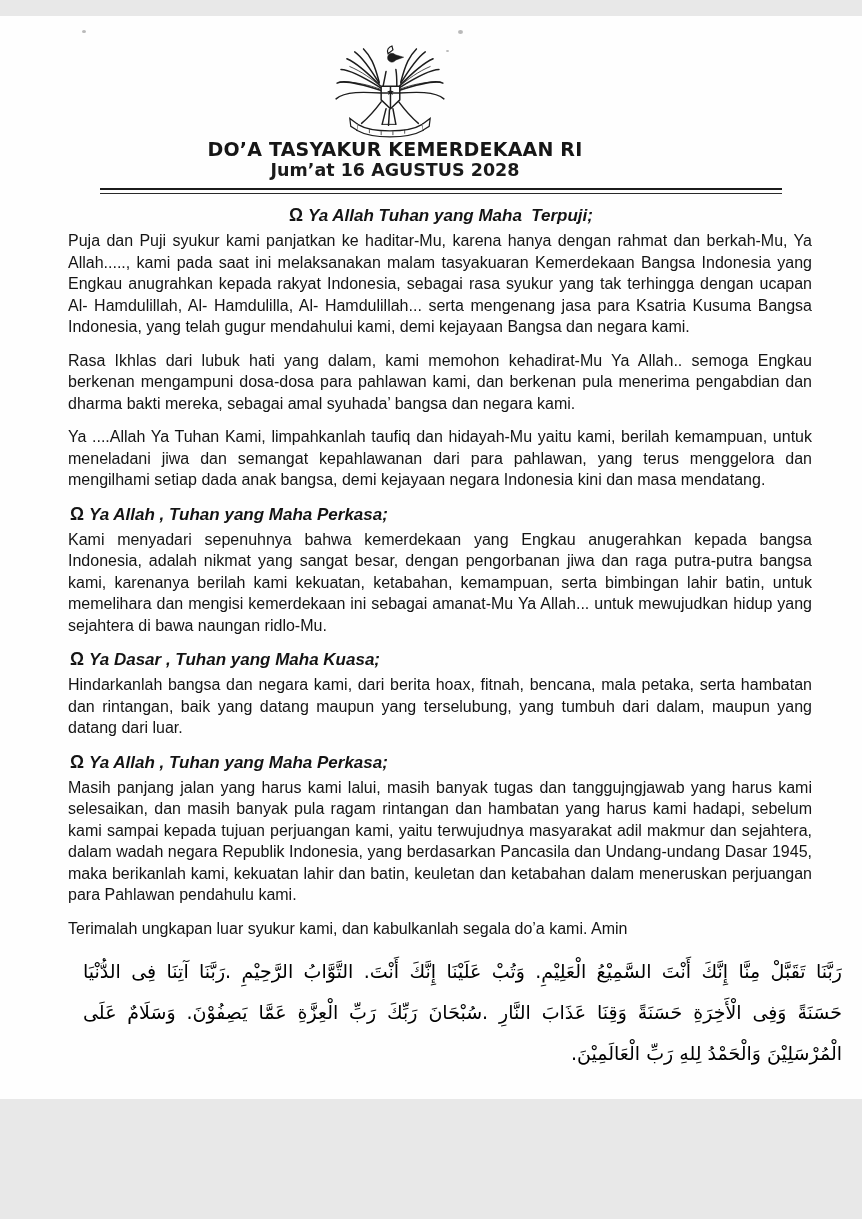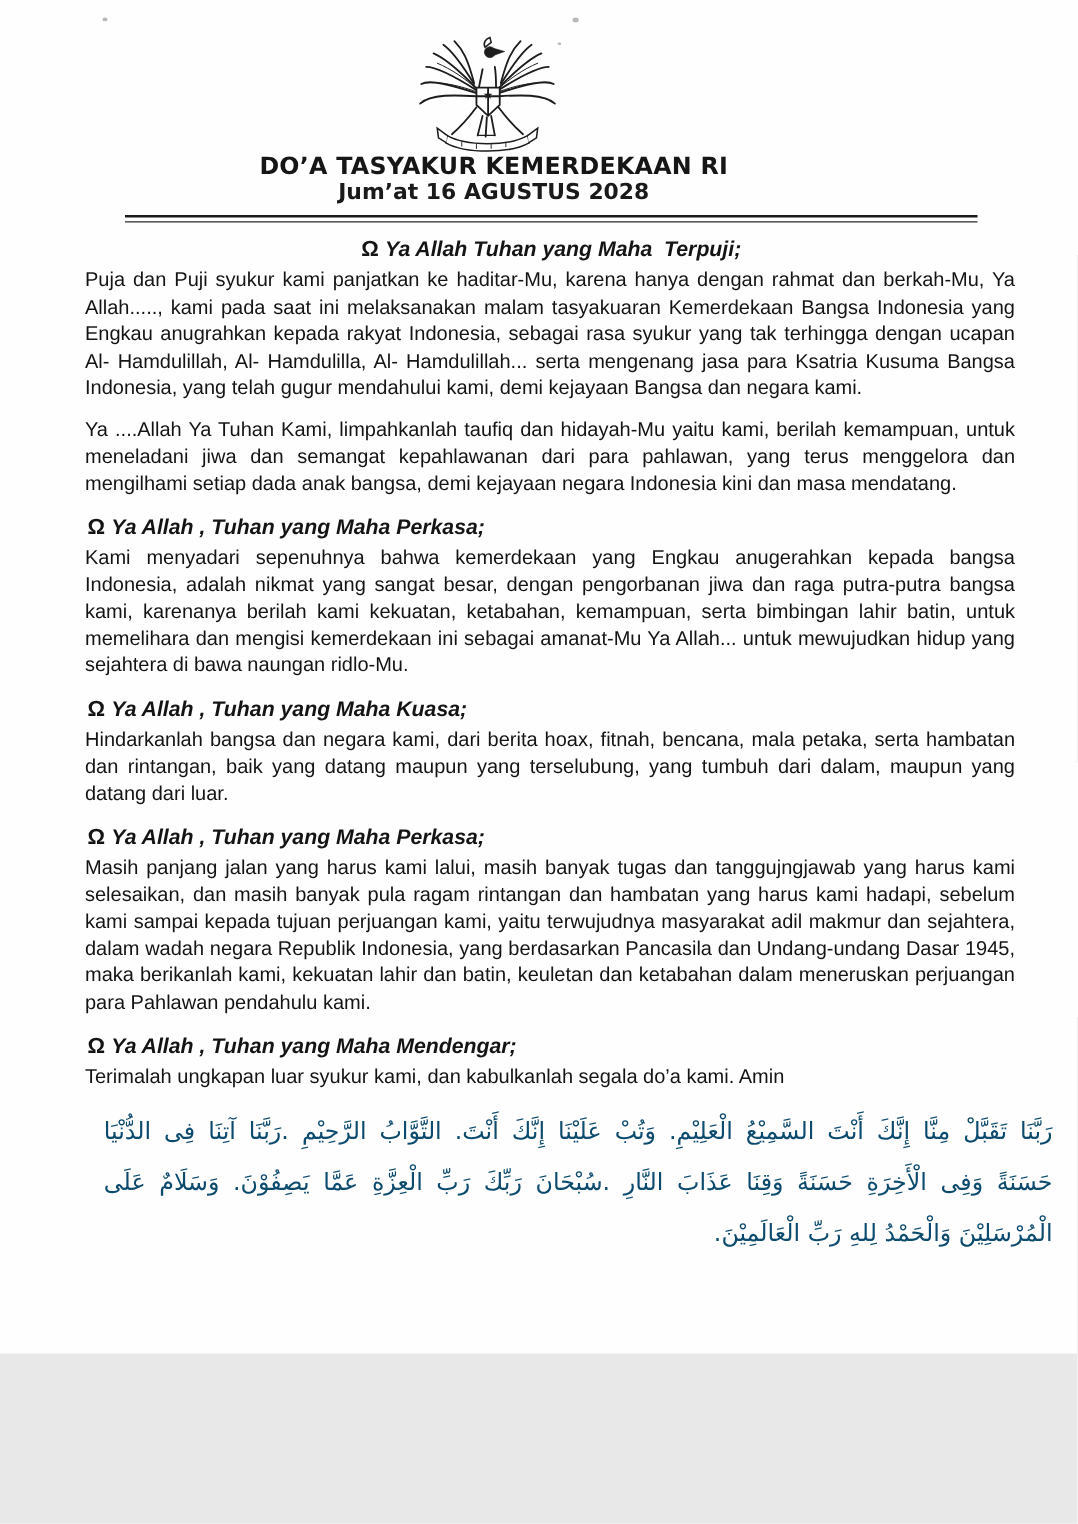--- a/index.html
+++ b/index.html
@@ -1,17 +1,17 @@
 <!DOCTYPE html>
 <html lang="id"><head>
 <meta charset="utf-8">
 <style>
   html,body{margin:0;padding:0;background:#e8e8e8;}
   .page{
-    position:relative;width:862px;height:1083px;margin:0 auto;
+    position:relative;width:862px;height:1083px;margin:16px auto;
     background:#fefefe;overflow:hidden;
     font-family:"Liberation Sans",sans-serif;color:#141414;
   }
   
   .emblem-wrap{margin:28px 0 0 330px;width:118px;height:98px;}
   .emblem-wrap svg{width:118px;height:98px;display:block;}
   .header-text{width:700px;margin:-4px 0 0 45px;text-align:center;}
   .doc-title{
     font-family:"DejaVu Sans",sans-serif;font-size:19px;font-weight:700;
     letter-spacing:.2px;line-height:22px;color:#161616;
@@ -29,21 +29,21 @@
   .sec-h{
     margin:12px 0 3px 2px;font-size:17px;line-height:22px;
     font-weight:700;font-style:italic;white-space:pre-wrap;text-align:left;
   }
   .sec-h .omega{font-style:normal;font-weight:700;font-size:17.5px;padding-right:5px;}
   .content p{margin:0 0 12px 0;font-size:16px;line-height:21.5px;}
   .sec:first-child .sec-h{margin-top:0;text-align:center;}
   
   .arabic{
     direction:rtl;margin:2px -30px 0 15px;
-    font-family:"DejaVu Sans",sans-serif;font-size:19px;color:#0c4a6e;
+    font-family:"DejaVu Sans",sans-serif;font-size:19px;color:#000000;
   }
   .ar-line{line-height:41px;}
   .ar-line.just{text-align:justify;text-align-last:justify;}
   
   .speck{position:absolute;background:#b9b9b9;border-radius:50%;}
 </style>
 </head>
 <body>
 
 <div class="page">
@@ -109,40 +109,40 @@
     <div class="doc-date">Jum’at 16 AGUSTUS 2028</div>
   </div>
 
   <div class="double-rule"></div>
 
   <div class="content">
 
     <div class="sec">
       <div class="sec-h"><span class="omega">Ω</span><span>Ya Allah Tuhan yang Maha  Terpuji;</span></div>
       <p>Puja dan Puji syukur kami panjatkan ke haditar-Mu, karena hanya dengan rahmat dan berkah-Mu, Ya  Allah....., kami pada saat ini melaksanakan malam tasyakuaran Kemerdekaan Bangsa Indonesia yang Engkau anugrahkan kepada rakyat Indonesia, sebagai rasa syukur yang tak terhingga dengan ucapan Al- Hamdulillah, Al- Hamdulilla, Al- Hamdulillah... serta mengenang jasa para Ksatria Kusuma Bangsa Indonesia, yang telah gugur mendahului kami, demi kejayaan Bangsa dan negara kami.</p>
+      <p>Rasa Ikhlas dari lubuk hati yang dalam, kami memohon kehadirat-Mu Ya Allah.. semoga Engkau berkenan mengampuni dosa-dosa para pahlawan kami, dan berkenan pula menerima pengabdian dan dharma bakti mereka, sebagai amal syuhada’ bangsa dan negara kami.</p>
       <p>Ya ....Allah  Ya Tuhan Kami, limpahkanlah taufiq dan hidayah-Mu yaitu kami, berilah kemampuan, untuk meneladani jiwa dan semangat kepahlawanan dari para pahlawan, yang terus menggelora dan mengilhami setiap dada anak bangsa, demi kejayaan negara Indonesia kini dan masa mendatang.</p>
     </div>
 
     <div class="sec">
       <div class="sec-h"><span class="omega">Ω</span><span>Ya Allah , Tuhan yang Maha Perkasa;</span></div>
       <p>Kami menyadari sepenuhnya bahwa kemerdekaan yang Engkau anugerahkan kepada bangsa Indonesia, adalah nikmat yang sangat besar, dengan pengorbanan jiwa dan raga putra-putra bangsa kami, karenanya berilah kami kekuatan, ketabahan, kemampuan, serta bimbingan lahir batin, untuk memelihara dan mengisi kemerdekaan ini sebagai amanat-Mu Ya Allah... untuk mewujudkan hidup yang sejahtera di bawa naungan ridlo-Mu.</p>
     </div>
 
     <div class="sec">
-      <div class="sec-h"><span class="omega">Ω</span><span>Ya Allah , Tuhan yang Maha Kuasa;</span></div>
+      <div class="sec-h"><span class="omega">Ω</span><span>Ya Dasar , Tuhan yang Maha Kuasa;</span></div>
       <p>Hindarkanlah bangsa dan negara kami, dari berita hoax, fitnah, bencana, mala petaka, serta hambatan dan rintangan, baik yang datang maupun yang terselubung, yang tumbuh dari dalam, maupun yang datang dari luar.</p>
     </div>
 
     <div class="sec">
       <div class="sec-h"><span class="omega">Ω</span><span>Ya Allah , Tuhan yang Maha Perkasa;</span></div>
       <p>Masih panjang jalan yang harus kami lalui, masih banyak tugas dan tanggujngjawab yang harus kami selesaikan, dan masih banyak pula ragam rintangan dan hambatan yang harus kami hadapi, sebelum kami sampai kepada tujuan perjuangan kami, yaitu terwujudnya masyarakat adil makmur dan sejahtera, dalam wadah negara Republik Indonesia, yang berdasarkan Pancasila dan Undang-undang Dasar 1945, maka berikanlah kami, kekuatan lahir dan batin, keuletan dan ketabahan dalam meneruskan perjuangan para Pahlawan pendahulu kami.</p>
     </div>
 
     <div class="sec">
-      <div class="sec-h"><span class="omega">Ω</span><span>Ya Allah , Tuhan yang Maha Mendengar;</span></div>
       <p>Terimalah ungkapan luar syukur kami, dan kabulkanlah segala do’a kami. Amin</p>
     </div>
 
     <div class="arabic">
       <div class="ar-line just">رَبَّنَا تَقَبَّلْ مِنَّا إِنَّكَ أَنْتَ السَّمِيْعُ الْعَلِيْمِ. وَتُبْ عَلَيْنَا إِنَّكَ أَنْتَ. التَّوَّابُ الرَّحِيْمِ .رَبَّنَا  آتِنَا فِى الدُّنْيَا</div>
       <div class="ar-line just">حَسَنَةً وَفِى الْأَخِرَةِ حَسَنَةً وَقِنَا عَذَابَ النَّارِ .سُبْحَانَ رَبِّكَ رَبِّ الْعِزَّةِ عَمَّا يَصِفُوْنَ. وَسَلَامٌ عَلَى</div>
       <div class="ar-line">الْمُرْسَلِيْنَ وَالْحَمْدُ لِلهِ رَبِّ الْعَالَمِيْنَ.</div>
     </div>
 
   </div>

